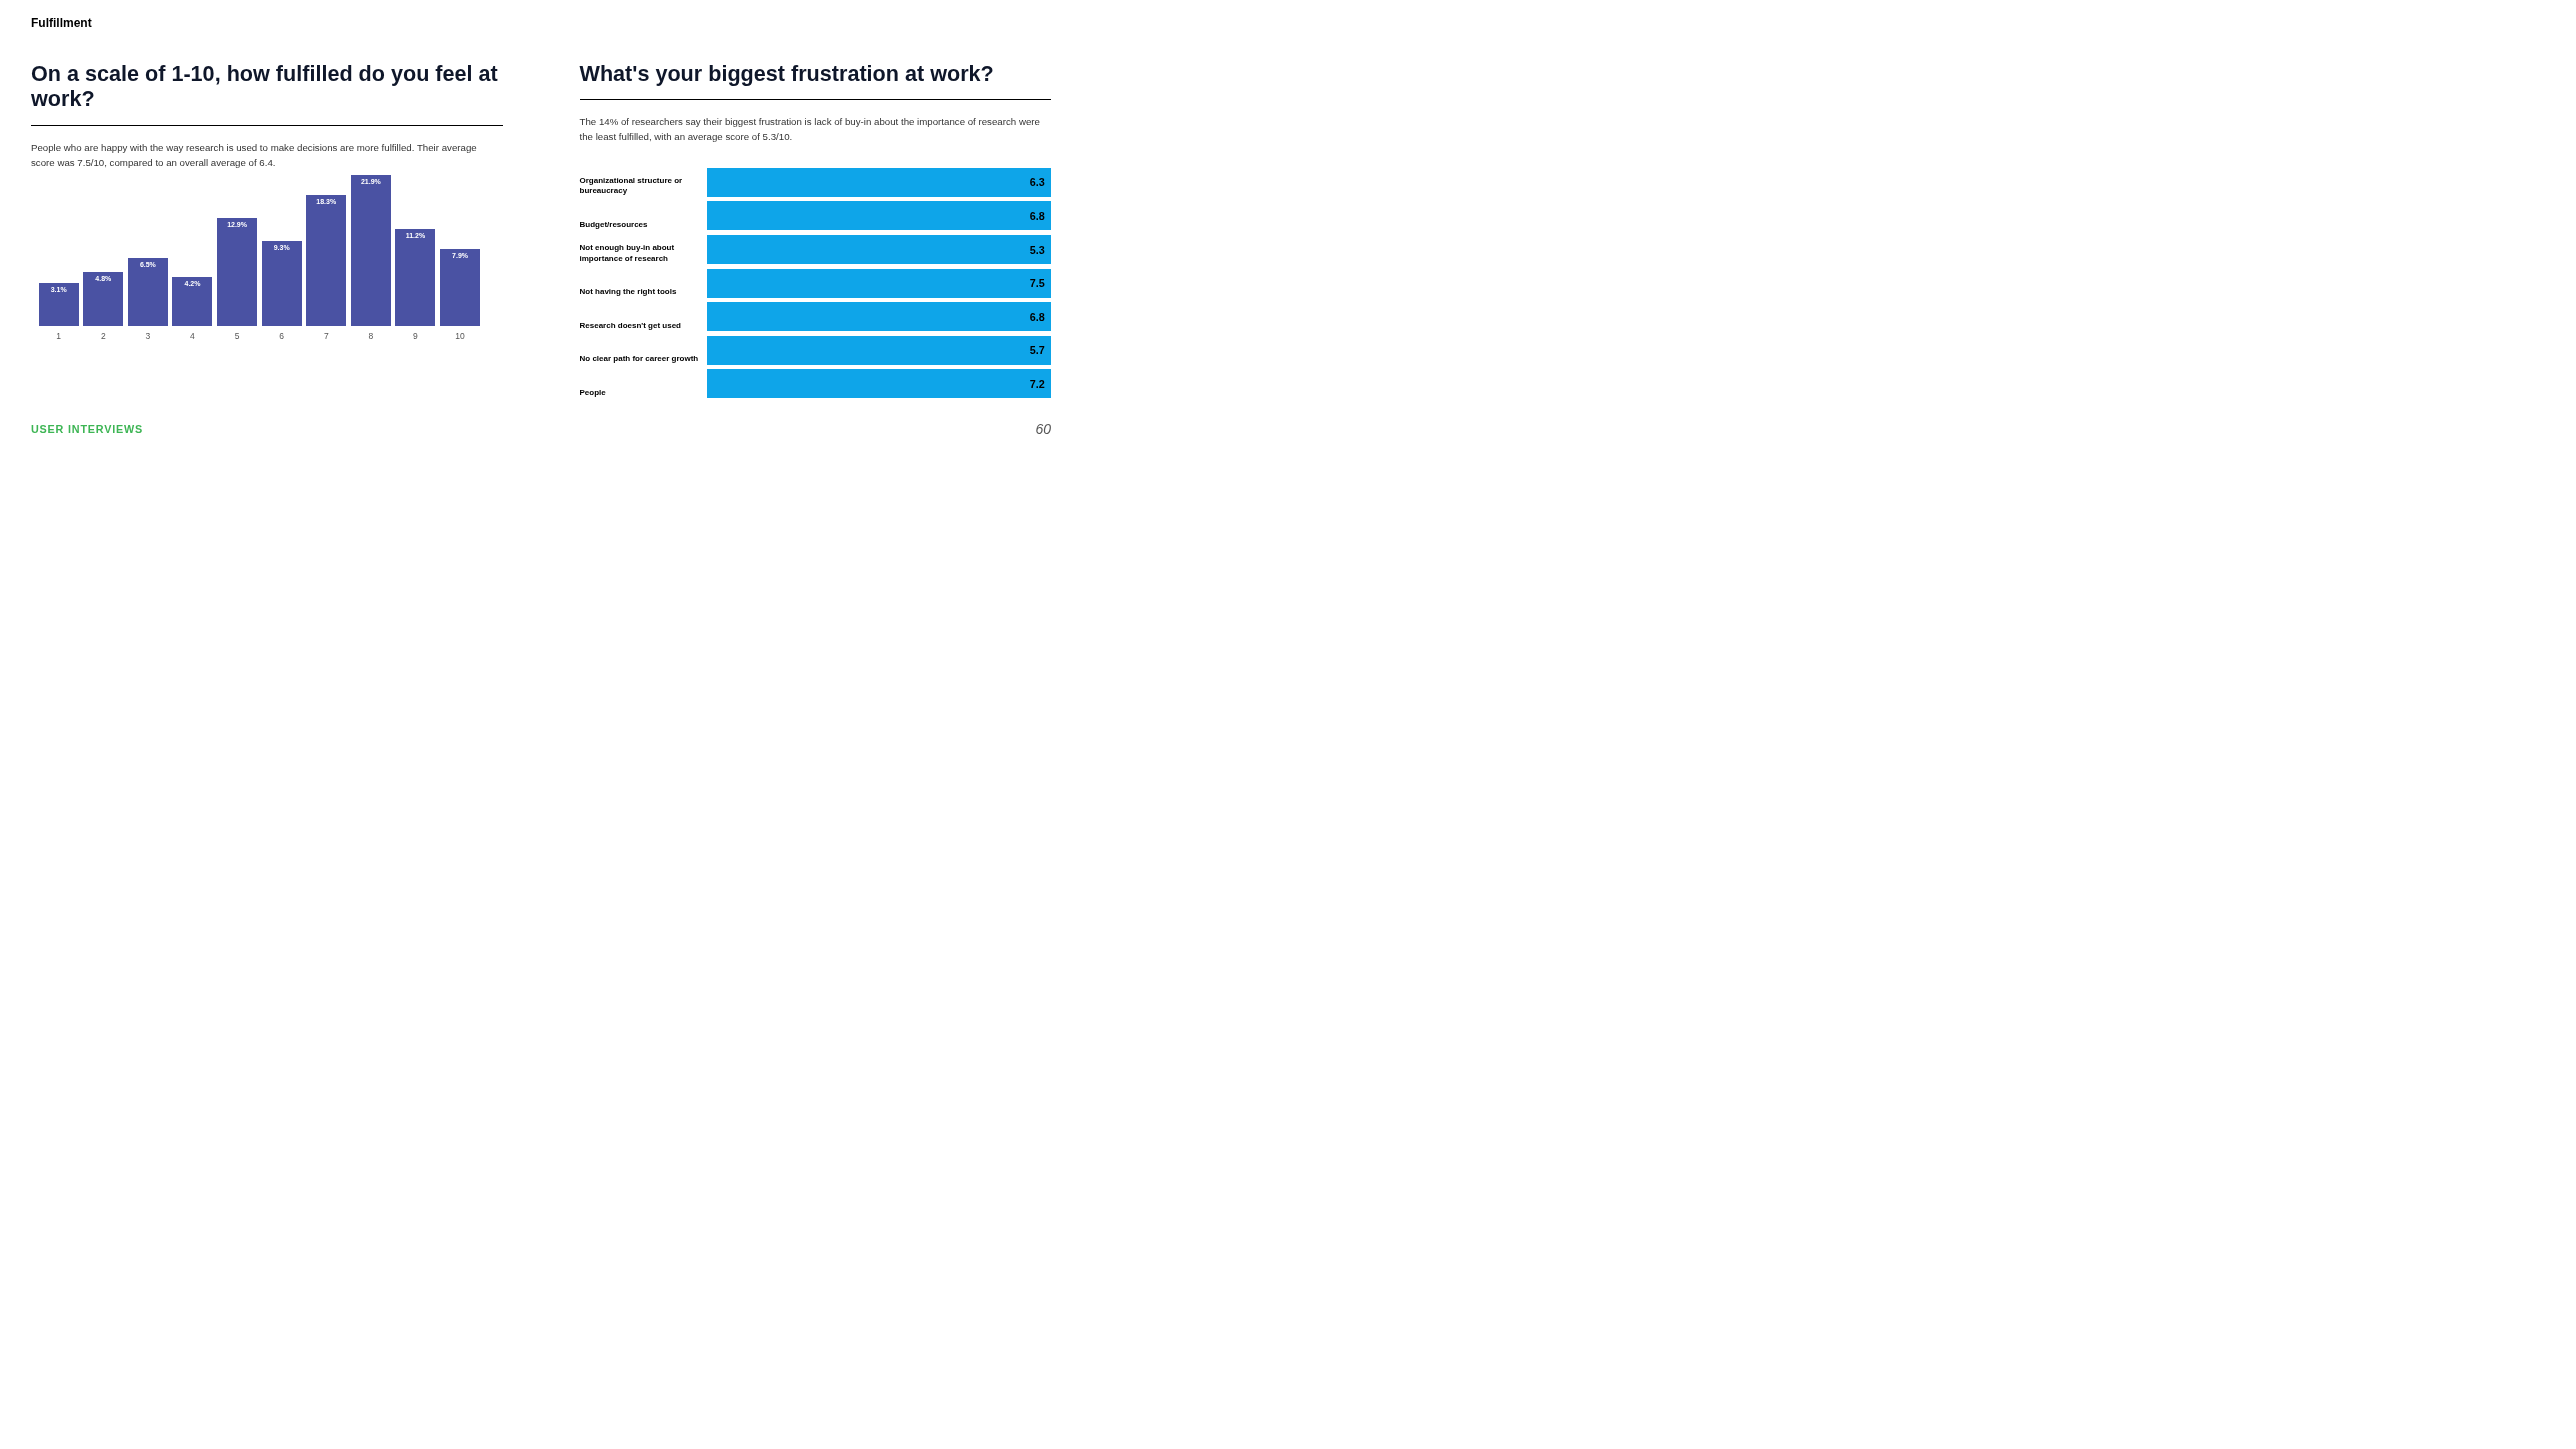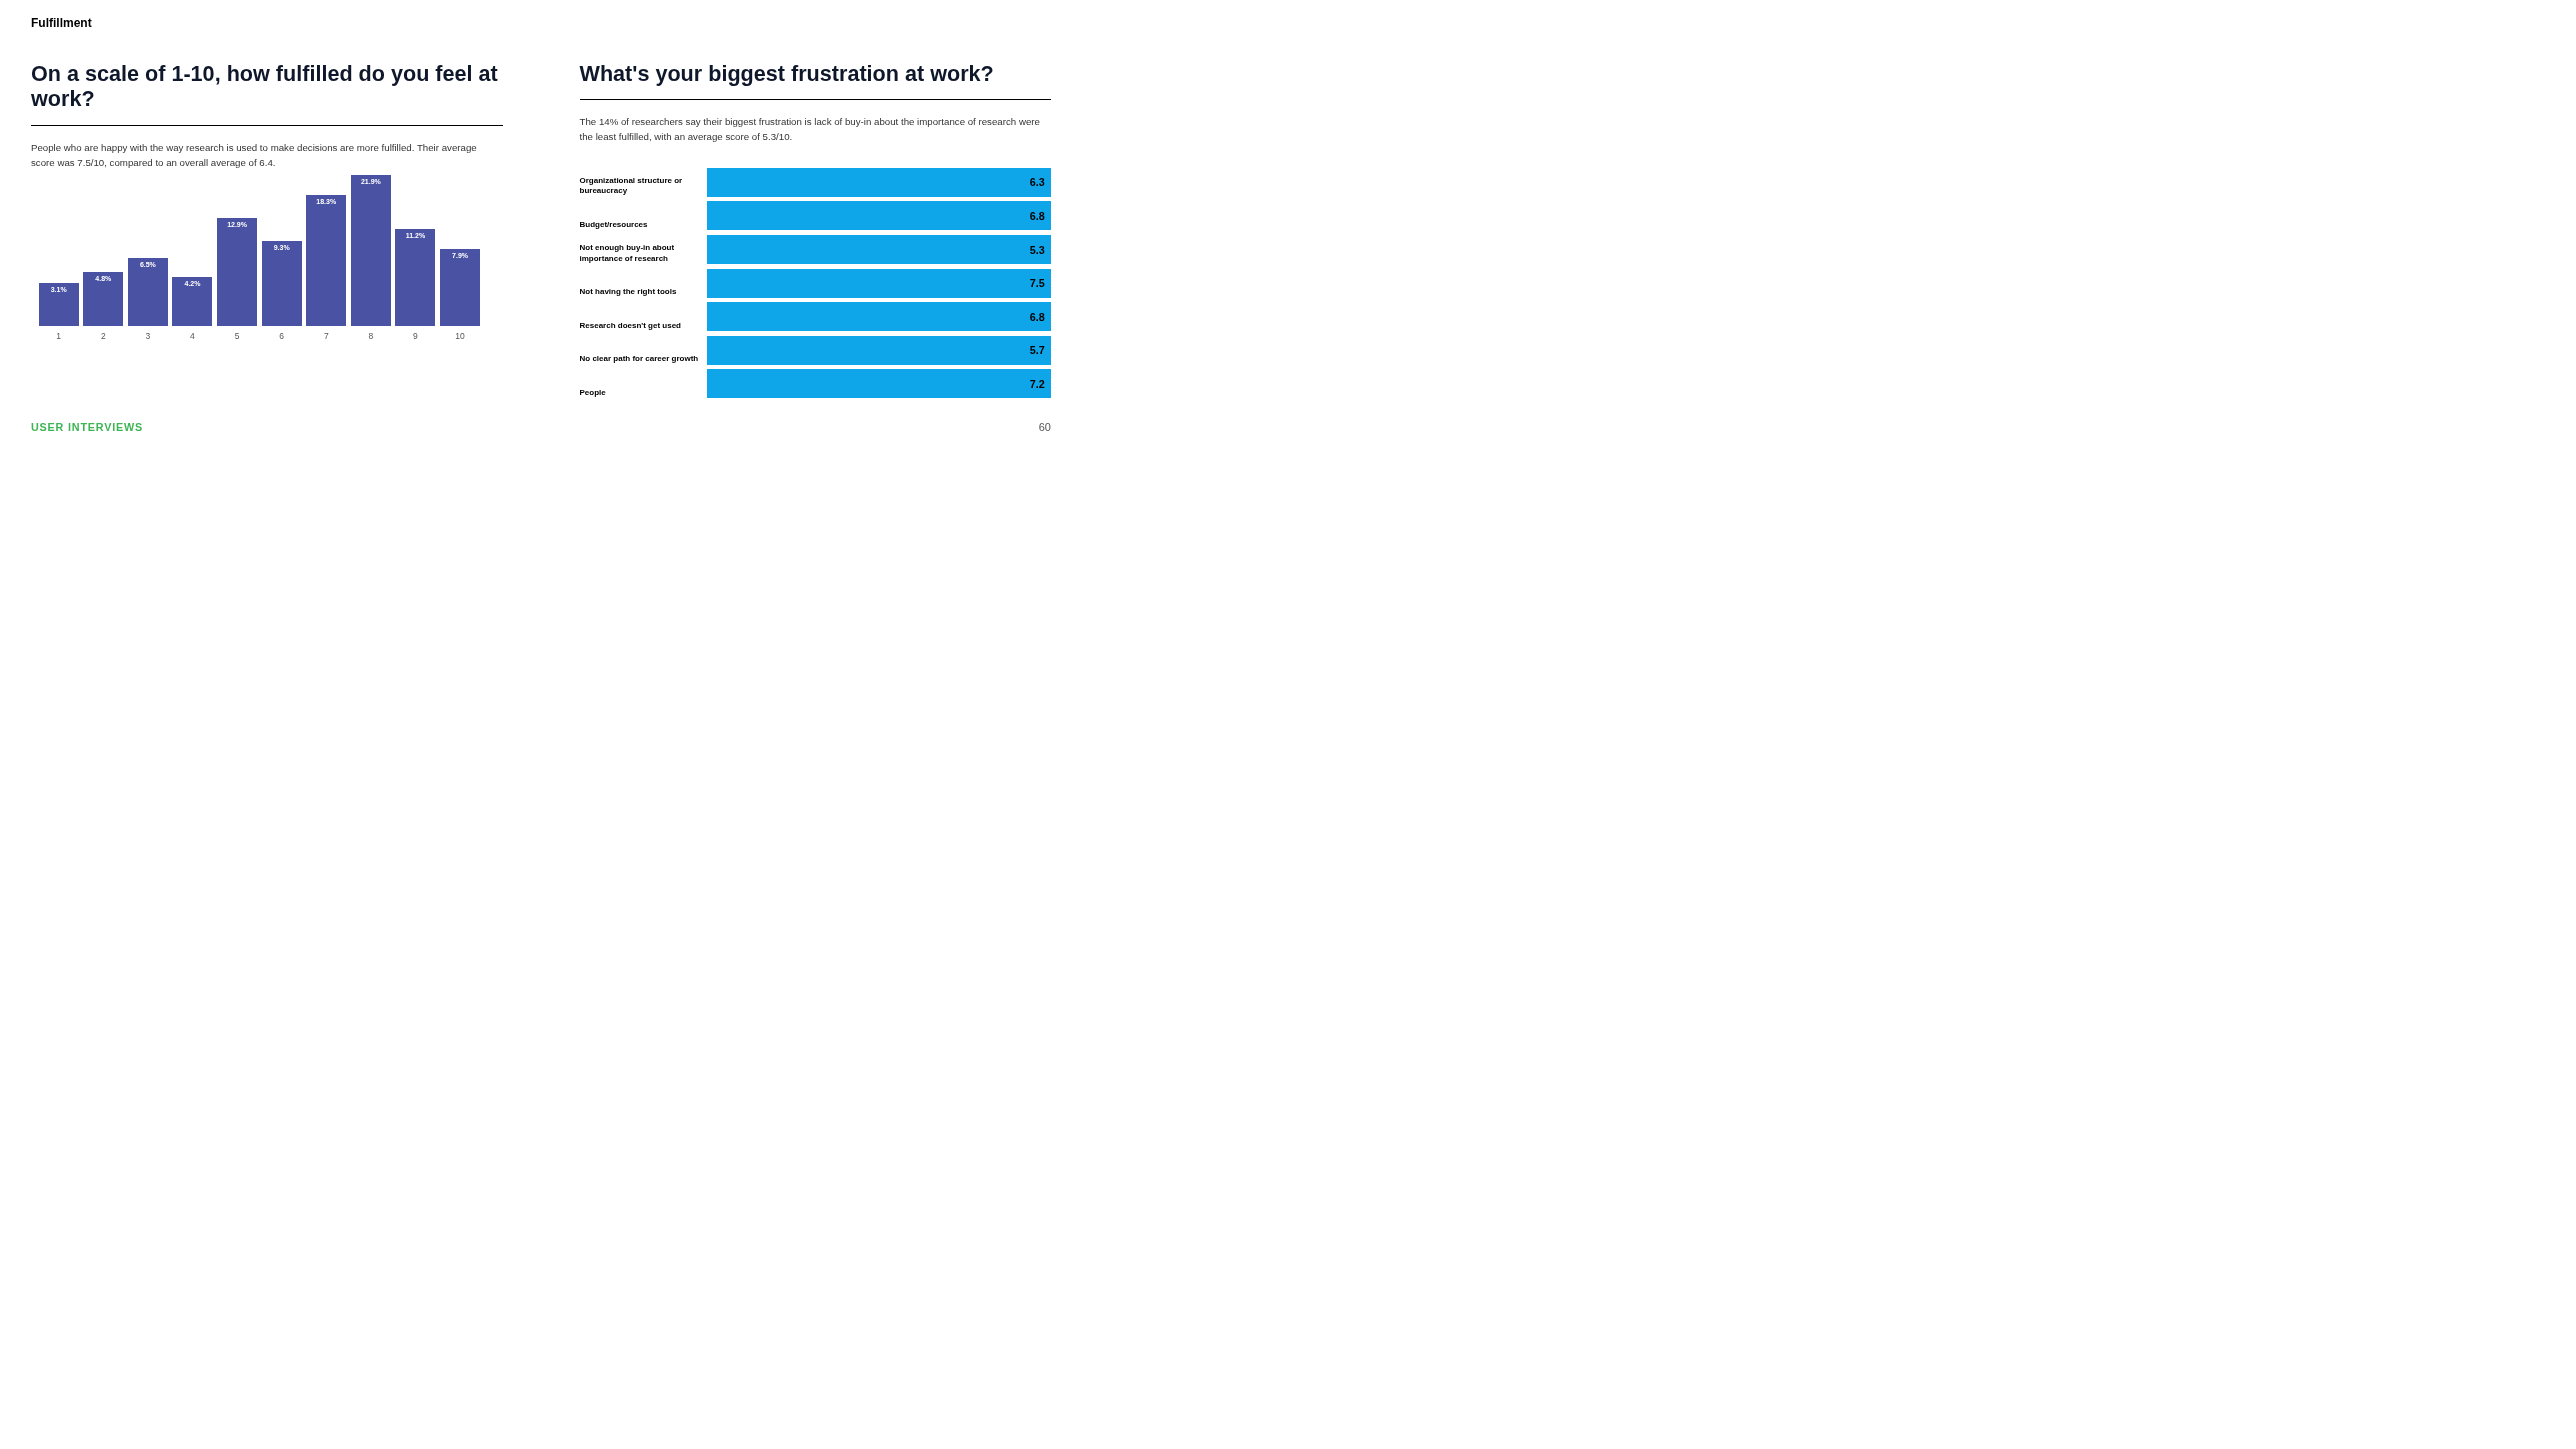--- a/index.html
+++ b/index.html
@@ -143,22 +143,23 @@
     }
 
     .footer-brand {
       font-size: 10.8px;
       font-weight: 900;
       color: #3db554;
       letter-spacing: 0.8px;
     }
 
     .page-number {
-      font-size: 11px;
+      font-size: 14px;
       color: #555;
+      font-style: italic;
     }
   </style>
 </head>
 <body>
 
 <div class="page-label">Fulfillment</div>
 
 <div class="two-col">
 
   <div class="col-left">

